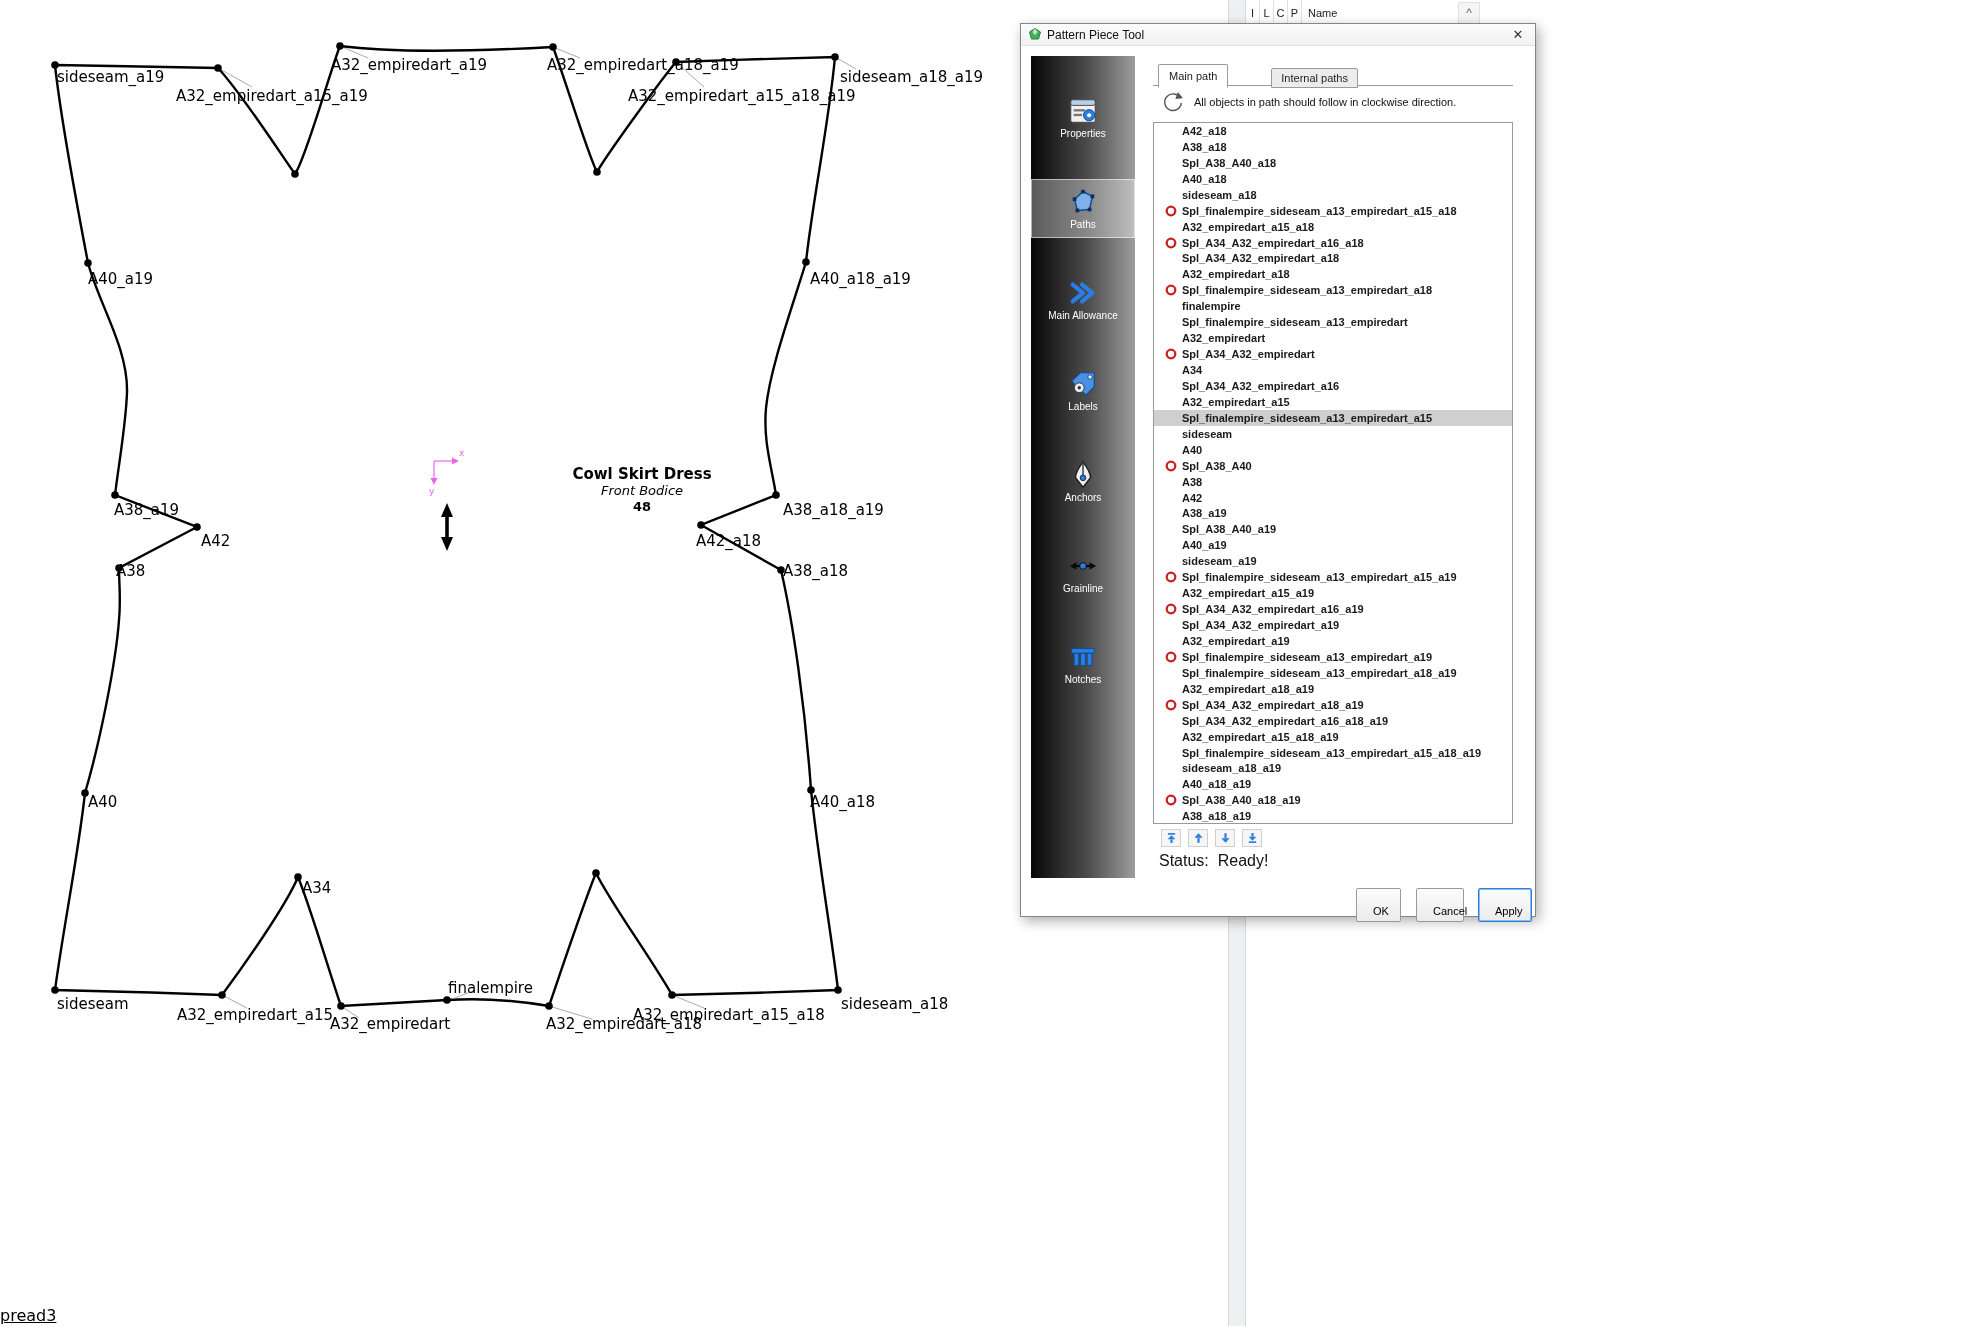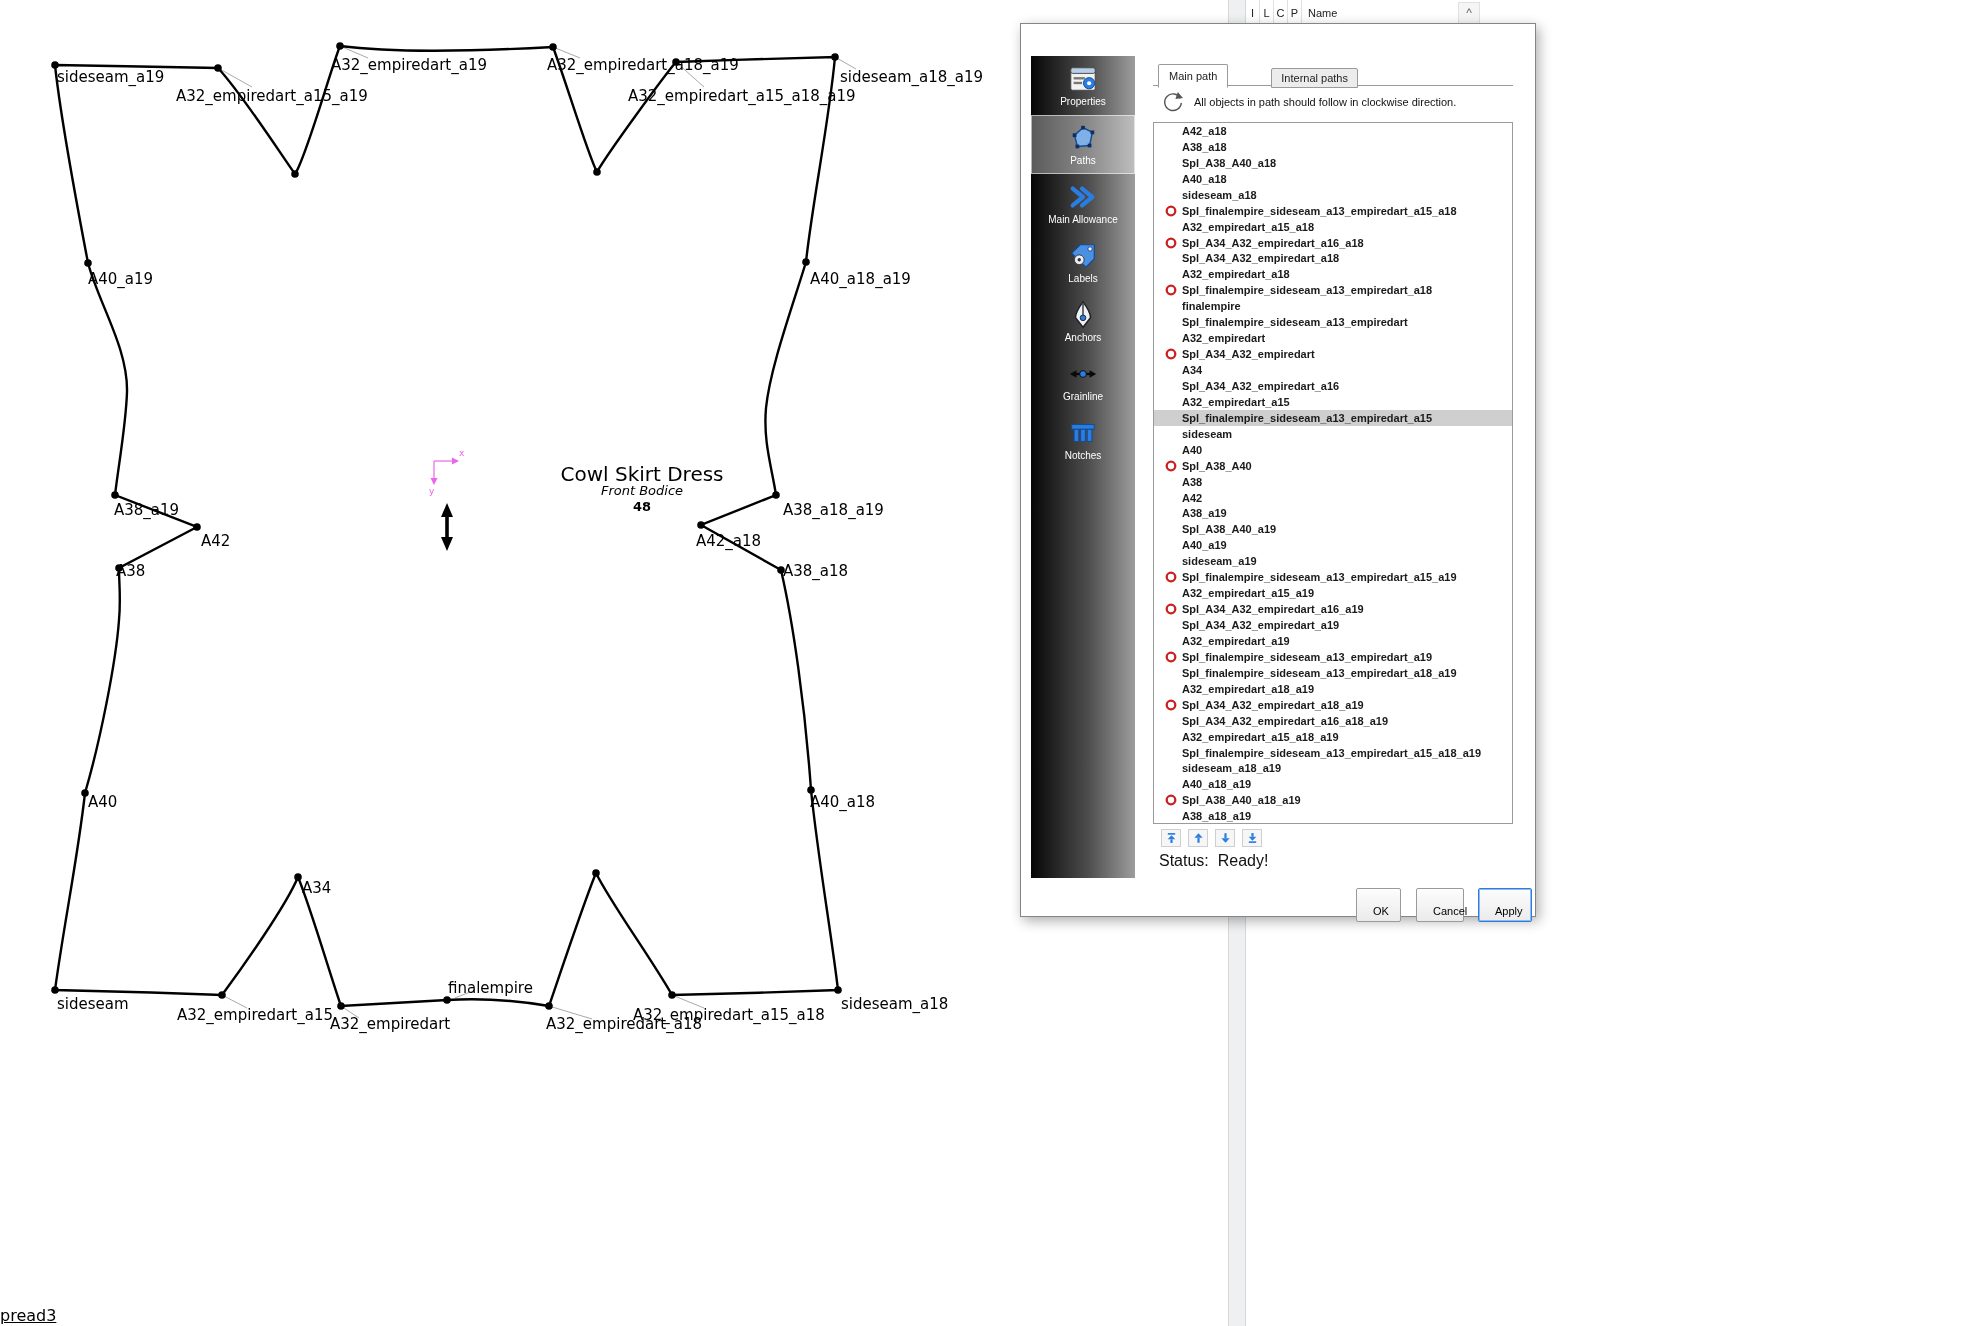--- a/index.html
+++ b/index.html
@@ -4,21 +4,21 @@
 <style>
   html,body{margin:0;padding:0;}
   body{font-family:"Liberation Sans",sans-serif;background:#fff;}
   #screen{position:relative;width:1982px;height:1326px;background:#fff;overflow:hidden;}
 
   
   #pattern-canvas{position:absolute;left:0;top:0;width:1982px;height:1326px;}
   #pattern-svg{position:absolute;left:0;top:0;}
   .pt-label{position:absolute;font:15px "DejaVu Sans",sans-serif;color:#000;white-space:nowrap;}
   #piece-label{position:absolute;left:557px;top:466px;width:170px;text-align:center;font-family:"DejaVu Sans",sans-serif;}
-  #piece-label .pl-title{font-size:20px;font-weight:normal;line-height:17px;}
+  #piece-label .pl-title{font-size:15px;font-weight:bold;line-height:17px;}
   #piece-label .pl-sub{font-size:13px;font-style:italic;line-height:16px;}
   #piece-label .pl-size{font-size:13px;font-weight:bold;line-height:16px;}
   #corner-text{position:absolute;left:0px;top:1306px;font:16px "DejaVu Sans",sans-serif;color:#000;text-decoration:underline;}
 
   
   #panel-divider{position:absolute;left:1228px;top:0;width:16px;height:100%;background:#eef0f1;
     border-left:1px solid #d8d8d8;border-right:1px solid #d8d8d8;z-index:1;}
   #right-panel{position:absolute;left:1246px;top:0;width:736px;height:100%;background:#fff;z-index:1;}
   .panel-header{display:flex;height:25px;width:238px;border-bottom:1px solid #cfcfcf;align-items:stretch;}
   .ph-cell{font-size:11px;color:#222;border-right:1px solid #e0e0e0;display:flex;align-items:center;justify-content:center;width:13px;}
@@ -29,21 +29,21 @@
   
   #dialog{position:absolute;left:1020px;top:23px;width:514px;height:892px;background:#fff;
     border:1px solid #858585;box-shadow:3px 4px 12px rgba(0,0,0,.32);z-index:10;font-size:11px;}
   .titlebar{position:absolute;top:0;left:0;right:0;height:22px;background:linear-gradient(#fcfcfc,#f1f1f1);
     border-bottom:1px solid #e3e3e3;display:flex;align-items:center;padding:0 8px;gap:6px;box-sizing:border-box;}
   .titlebar .title{font-size:12px;color:#111;}
   .close-x{margin-left:auto;font-size:13px;color:#333;width:18px;text-align:center;cursor:default;}
 
   .dlg-sidebar{position:absolute;left:10px;top:32px;width:104px;height:822px;
     background:linear-gradient(90deg,#060606,#4d4d4d 55%,#9d9d9d);}
-  .side-item{height:59px;display:flex;flex-direction:column;align-items:center;justify-content:center;gap:3px;box-sizing:border-box;}
+  .side-item{height:59px;display:flex;flex-direction:column;align-items:center;justify-content:center;gap:3px;box-sizing:border-box;margin-top:32px;}
   .side-item.sel{background:rgba(255,255,255,.34);border:1px solid rgba(255,255,255,.55);}
   .side-icon{width:30px;height:30px;display:block;}
   .side-icon svg{width:30px;height:30px;display:block;}
   .side-label{font-size:10px;color:#fff;line-height:1;white-space:nowrap;}
 
   .tabs{position:absolute;left:137px;top:40px;display:flex;align-items:flex-end;z-index:2;gap:44px;}
   .tab{padding:3px 9px;font-size:11px;border:1px solid #9a9a9a;background:#ececec;border-radius:2px 2px 0 0;
     margin-right:-1px;color:#222;}
   .tab.active{background:#fff;padding:5px 10px;border-bottom:1px solid #fff;position:relative;z-index:3;}
   .tabline{position:absolute;left:132px;width:360px;top:61px;border-top:1px solid #9a9a9a;}
@@ -194,20 +194,30 @@
         <span class="ph-cell">I</span>
         <span class="ph-cell">L</span>
         <span class="ph-cell">C</span>
         <span class="ph-cell">P</span>
         <span class="ph-cell name">Name</span>
       </div>
     <div class="panel-scroll-up">^</div>
   </div>
 
   <div id="dialog">
+    <div class="titlebar">
+      <span class="app-icon">
+        <svg width="12" height="12" viewBox="0 0 12 12">
+            <polygon points="6,0.5 11.5,4 9.5,11 2.5,11 0.5,4" fill="#43b05c" stroke="#2c7f41"></polygon>
+            <polygon points="6,0.5 8.5,4 6,7 3.5,4" fill="#bfe8c8"></polygon>
+          </svg>
+      </span>
+      <span class="title">Pattern Piece Tool</span>
+      <span class="close-x">✕</span>
+    </div>
 
     <div class="dlg-sidebar" id="dlg-sidebar">
         <div class="side-item">
           <span class="side-icon">
             <svg viewBox="0 0 32 32">
               <rect x="3" y="4" width="26" height="24" rx="2" fill="#f2f2f2" stroke="#444"></rect>
               <rect x="3" y="4" width="26" height="6" rx="2" fill="#b9cfe8" stroke="#444"></rect>
               <rect x="6" y="14" width="12" height="2.5" fill="#777"></rect>
               <rect x="6" y="19" width="9" height="2.5" fill="#777"></rect>
               <circle cx="22.5" cy="20.5" r="6" fill="#2a7de1" stroke="#14498f"></circle>

